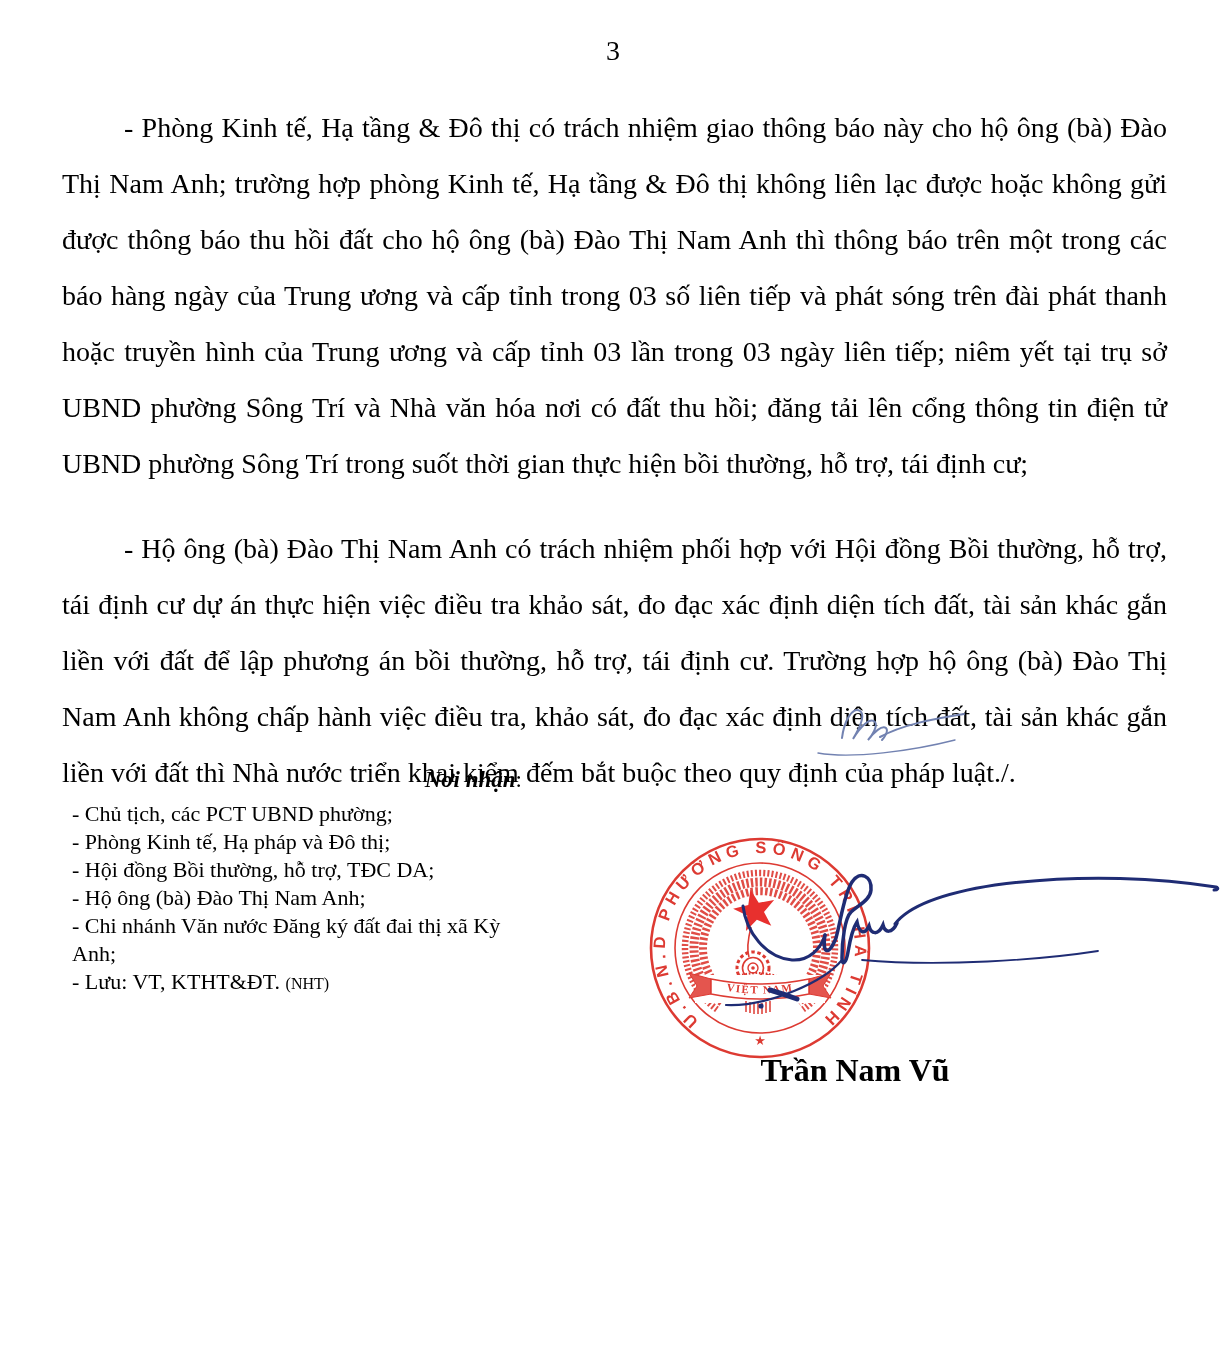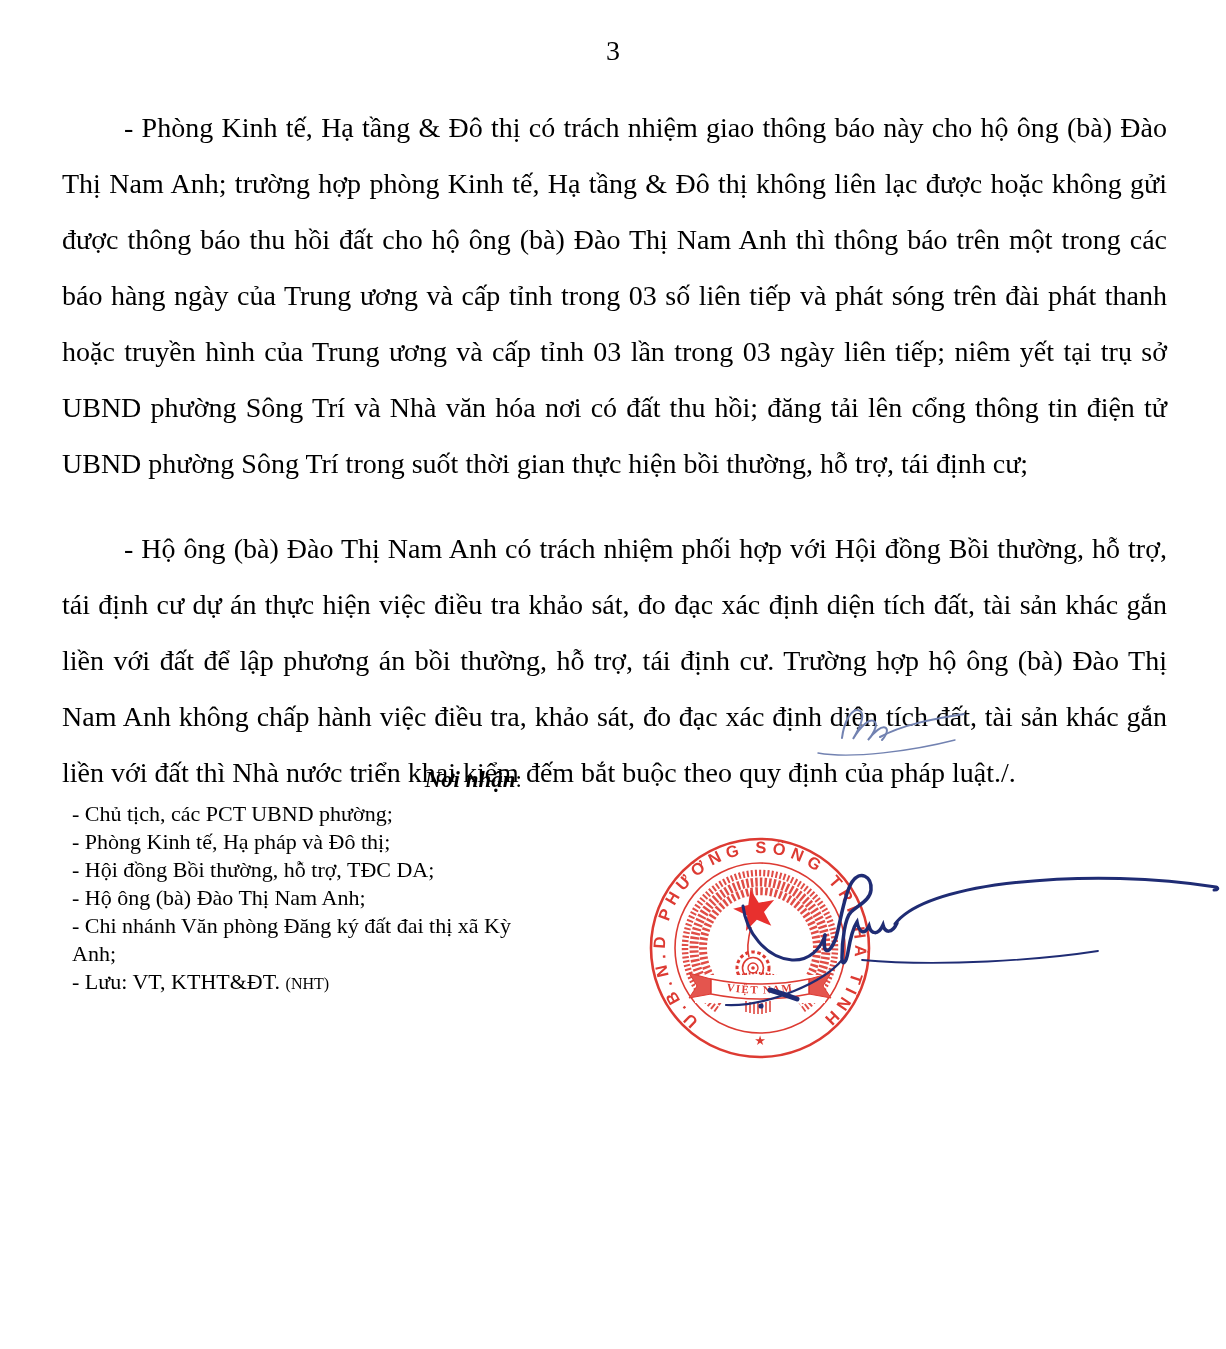--- a/index.html
+++ b/index.html
@@ -71,21 +71,21 @@
       <path d="M6,61 C40,67 100,59 143,48" stroke-width="1.4"></path>
     </g>
   </svg>
 
   <div class="recipients">
     <div class="recipients-title"><span>Nơi nhận</span><span class="colon">:</span></div>
     <div class="recipient-line">- Chủ tịch, các PCT UBND phường;</div>
     <div class="recipient-line">- Phòng Kinh tế, Hạ pháp và Đô thị;</div>
     <div class="recipient-line">- Hội đồng Bồi thường, hỗ trợ, TĐC DA;</div>
     <div class="recipient-line">- Hộ ông (bà) Đào Thị Nam Anh;</div>
-    <div class="recipient-line">- Chi nhánh Văn phòng Đăng ký đất đai thị xã Kỳ Anh;</div>
+    <div class="recipient-line">- Chi nhánh Văn nước Đăng ký đất đai thị xã Kỳ Anh;</div>
     <div class="recipient-line"><span>- Lưu: VT, KTHT&amp;ĐT.</span> <span class="recipient-note">(NHT)</span></div>
   </div>
 
 
   <svg class="seal-svg" viewBox="0 0 230 230">
     <defs>
       <path id="sealRing" d="M 53.9,187.8 A 95,95 0 1 1 176.1,187.8" fill="none"></path>
       <path id="bannerPath" d="M 72,156 Q 115,165 158,156" fill="none"></path>
     </defs>
     <g stroke="#dd3a32" fill="none">
@@ -141,14 +141,15 @@
       <path stroke-width="3" d="M123,86 C126,112 146,138 172,140 C190,141 201,128 205,115"></path>
       <path stroke-width="3.5" d="M205,115 C202,132 208,138 216,118 C221,100 224,74 232,62 C240,50 252,56 251,70 C250,80 240,84 231,92 C225,98 222,120 222,138 C222,146 226,144 228,132 C230,120 233,108 237,102 C239,112 244,116 249,106 C251,114 258,116 263,105 C265,113 272,114 277,103"></path>
       <path stroke-width="3" d="M275,104 C290,84 330,72 375,65 C465,53 545,59 596,67 C599,68 598,70 594,70"></path>
       <path stroke-width="2.2" d="M222,140 C212,152 196,162 174,171 C152,180 128,186 106,185"></path>
       <path stroke-width="5" d="M150,170 C160,173 169,176 177,179"></path>
       <circle cx="141" cy="186" r="2.6" fill="#1f2c74" stroke="none"></circle>
       <path stroke-width="1.8" d="M242,140 C320,147 420,140 478,131"></path>
     </g>
   </svg>
 
+  <div class="sig-name">Trần Nam Vũ</div>
 
 </div>
 
 </body></html>

